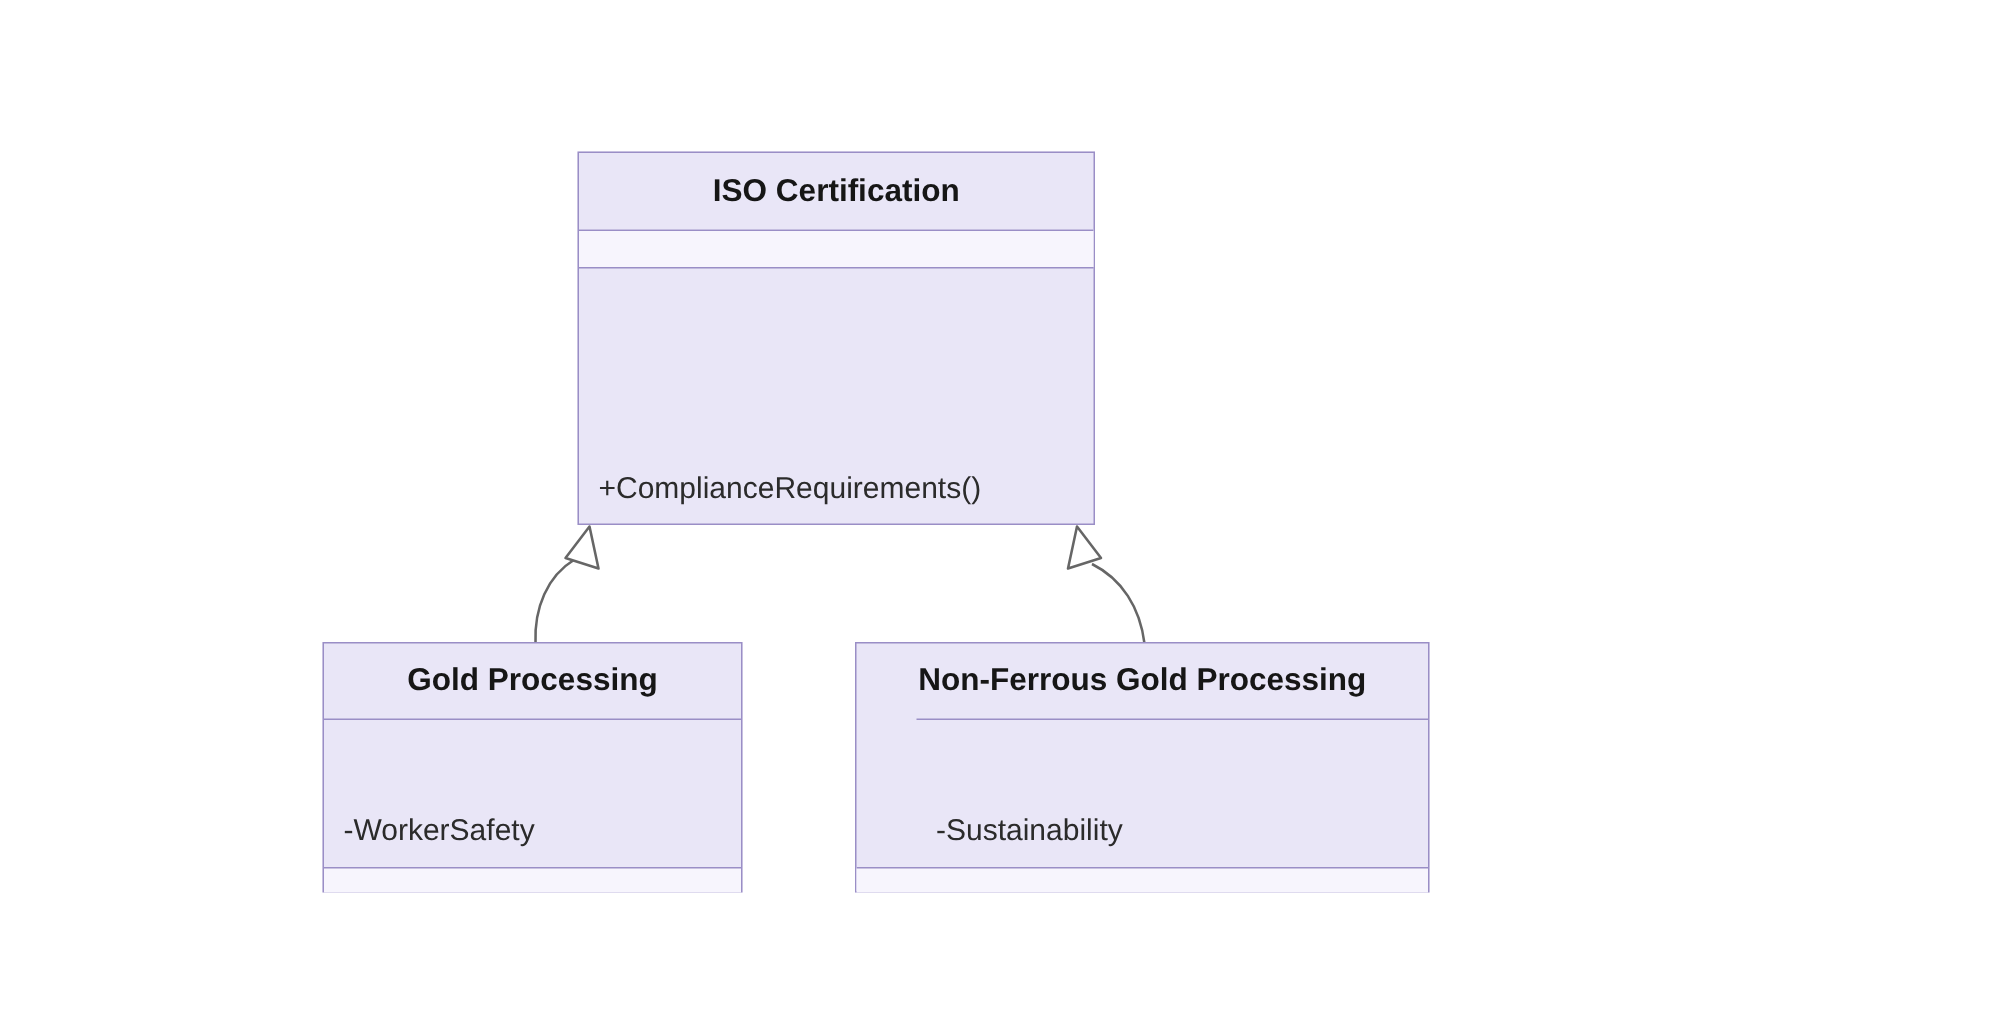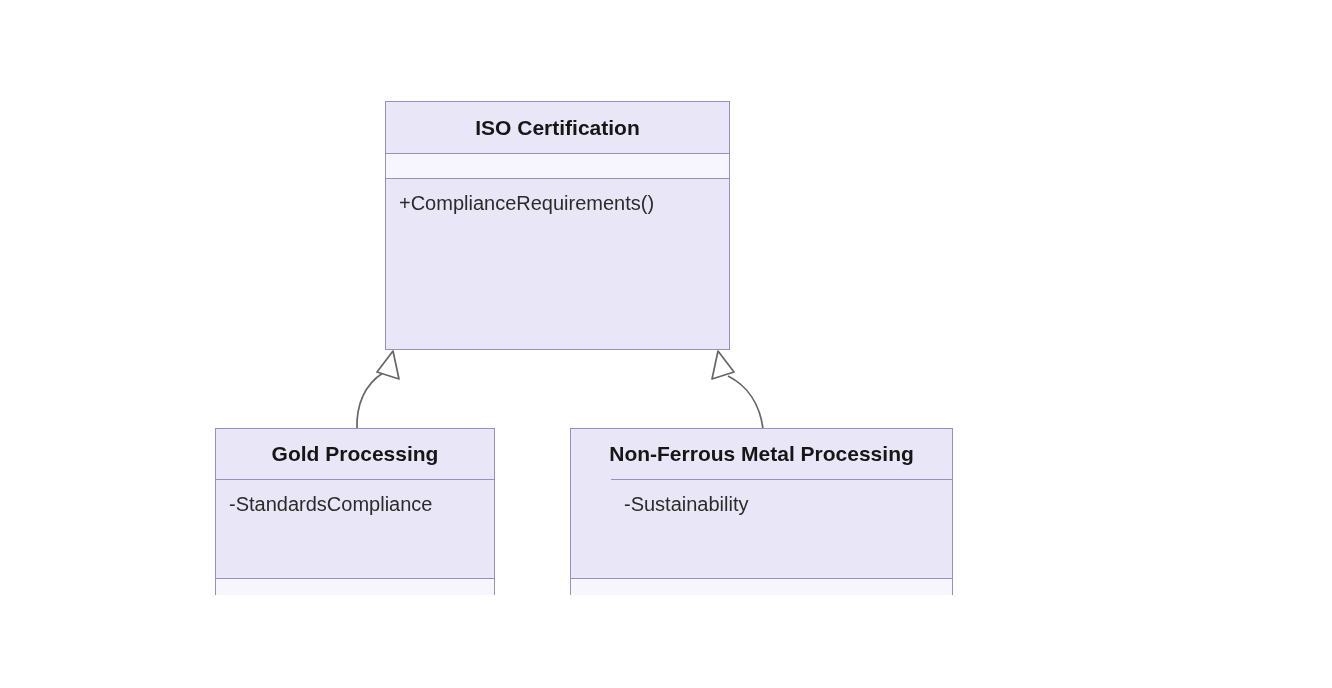--- a/index.html
+++ b/index.html
@@ -25,21 +25,21 @@
     flex-direction:column;
   }
   .class-title{
     display:flex;align-items:center;justify-content:center;
     font-weight:bold;font-size:21px;color:var(--title-text);
     flex:0 0 auto;
   }
   .class-sec{border-top:1px solid var(--border);flex:0 0 auto;}
   .sec-empty{background:var(--empty-fill);}
   .member-list{
-    display:flex;flex-direction:column;justify-content:space-between;
+    display:flex;flex-direction:column;justify-content:flex-end;
     padding:4px 0;height:100%;
   }
   .member-row{
     font-size:20px;color:var(--body-text);
     padding-left:13px;line-height:40px;white-space:nowrap;
   }
 
   
   #box-iso{left:385px;top:101px;width:345px;height:249px;}
   #box-iso .class-title{height:51px;}
@@ -75,28 +75,28 @@
       <div class="member-list">
         <div class="member-row">+ComplianceRequirements()</div>
       </div>
     </div>
   </div>
 
   <div class="class-box" id="box-gold">
     <div class="class-title">Gold Processing</div>
     <div class="class-sec sec-attrs">
       <div class="member-list">
-        <div class="member-row">-StandardsCompliance</div>
+        <div class="member-row">-WorkerSafety</div>
       </div>
     </div>
     <div class="class-sec sec-methods sec-empty"></div>
   </div>
 
   <div class="class-box" id="box-nfm">
-    <div class="class-title">Non-Ferrous Metal Processing</div>
+    <div class="class-title">Non-Ferrous Gold Processing</div>
     <div class="class-sec sec-attrs">
       <div class="member-list">
         <div class="member-row">-Sustainability</div>
       </div>
     </div>
     <div class="class-sec sec-methods sec-empty"></div>
   </div>
 
 </div>
 

